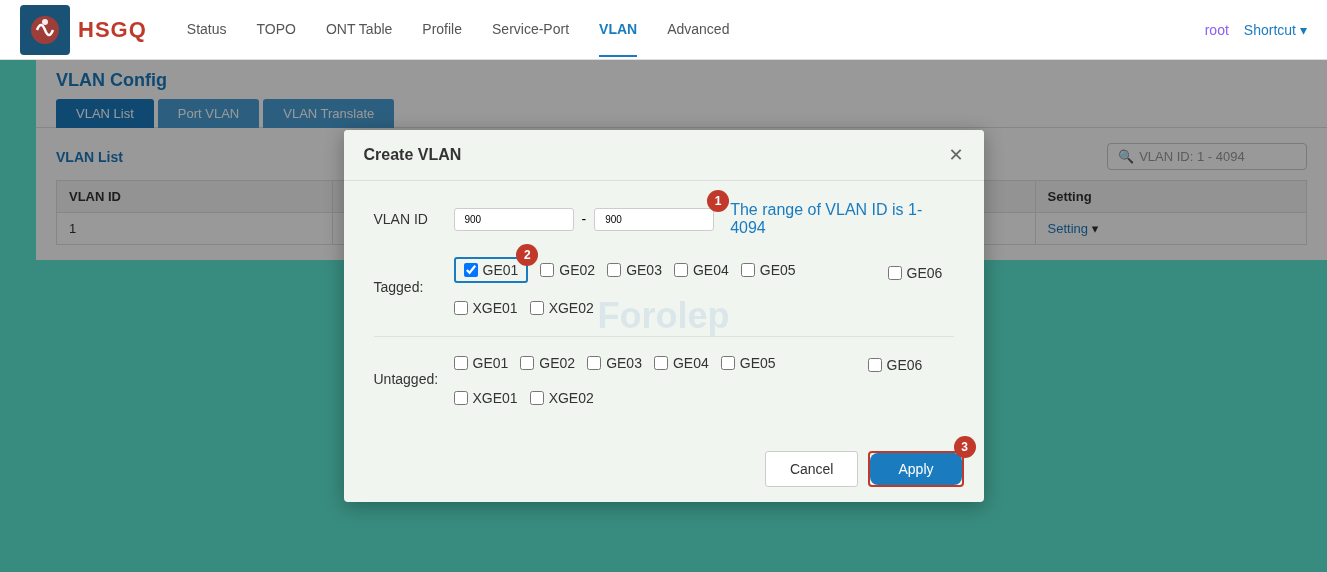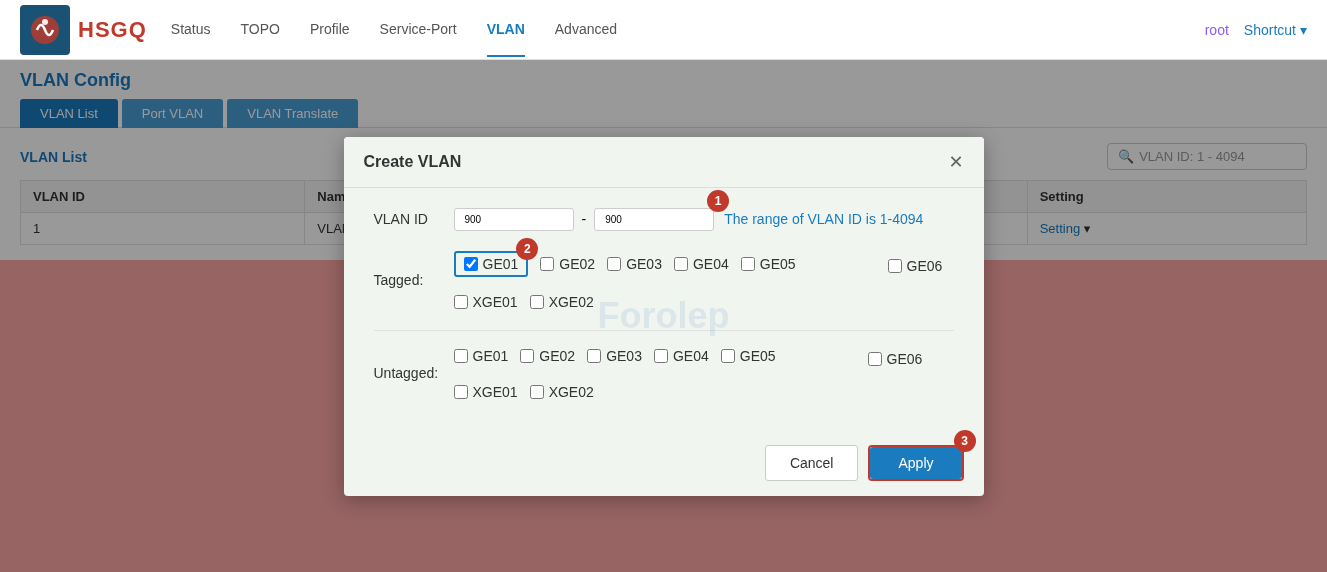--- a/index.html
+++ b/index.html
@@ -10,21 +10,21 @@
       background: #fff;
       border-bottom: 1px solid #ddd;
       display: flex;
       align-items: center;
       height: 60px;
       padding: 0 20px;
     }
     .logo-area {
       display: flex;
       align-items: center;
-      margin-right: 24px;
+      margin-right: 40px;
     }
     .logo-box {
       width: 50px;
       height: 50px;
       background: #1a5276;
       display: flex;
       align-items: center;
       justify-content: center;
       margin-right: 8px;
       border-radius: 4px;
@@ -61,22 +61,23 @@
       margin-left: auto;
     }
     .nav-right .root-text { color: #8b5cf6; }
     .nav-right .shortcut-text { color: #1a7bbf; cursor: pointer; display: flex; align-items: center; gap: 4px; }
 
     
     .page-content {
       display: flex;
       flex-direction: column;
       height: calc(572px - 60px);
-      background: #fca5a5;
-      position: relative;
+      background: #5eead4;
+      position: relative;
+      padding-left: 36px;
     }
 
     
     .page-title-area {
       background: #fff;
       padding: 10px 20px 0;
       border-bottom: 1px solid #e0e0e0;
     }
     .page-title {
       color: #1a7bbf;
@@ -218,22 +219,22 @@
     }
     .vlan-input {
       border: 1px solid #ccc;
       border-radius: 3px;
       padding: 5px 10px;
       width: 120px;
       font-size: 10px;
     }
     .vlan-hint {
       color: #1a7bbf;
-      font-size: 14px;
-      margin-left: 10px;
+      font-size: 16px;
+      margin-left: 16px;
     }
     .step-badge {
       position: absolute;
       top: -18px;
       right: -15px;
       width: 22px;
       height: 22px;
       background: #c0392b;
       color: #fff;
       border-radius: 50%;
@@ -304,21 +305,21 @@
       border: 1px solid #ccc;
       border-radius: 3px;
       padding: 8px 24px;
       cursor: pointer;
       font-size: 14px;
       color: #333;
     }
     .btn-apply {
       background: #1a7bbf;
       border: none;
-      border-radius: 3px;
+      border-radius: 8px;
       padding: 8px 28px;
       cursor: pointer;
       font-size: 14px;
       color: #fff;
       position: relative;
     }
     .apply-wrapper {
       position: relative;
     }
     .apply-badge {
@@ -367,20 +368,21 @@
         <circle cx="18" cy="18" r="14" fill="#c0392b" opacity="0.8"></circle>
         <path d="M10 18 Q14 8 18 18 Q22 28 26 18" stroke="white" stroke-width="2.5" fill="none"></path>
         <circle cx="18" cy="10" r="3" fill="white" opacity="0.9"></circle>
       </svg>
     </div>
     <span class="logo-text">HSGQ</span>
   </div>
   <nav class="nav">
     <a class="nav-item">Status</a>
     <a class="nav-item">TOPO</a>
+    <a class="nav-item">ONT Table</a>
     <a class="nav-item">Profile</a>
     <a class="nav-item">Service-Port</a>
     <a class="nav-item active">VLAN</a>
     <a class="nav-item">Advanced</a>
   </nav>
   <div class="nav-right">
     <span class="root-text">root</span>
     <span class="shortcut-text">
       <span>Shortcut</span>
       <span>▾</span>

